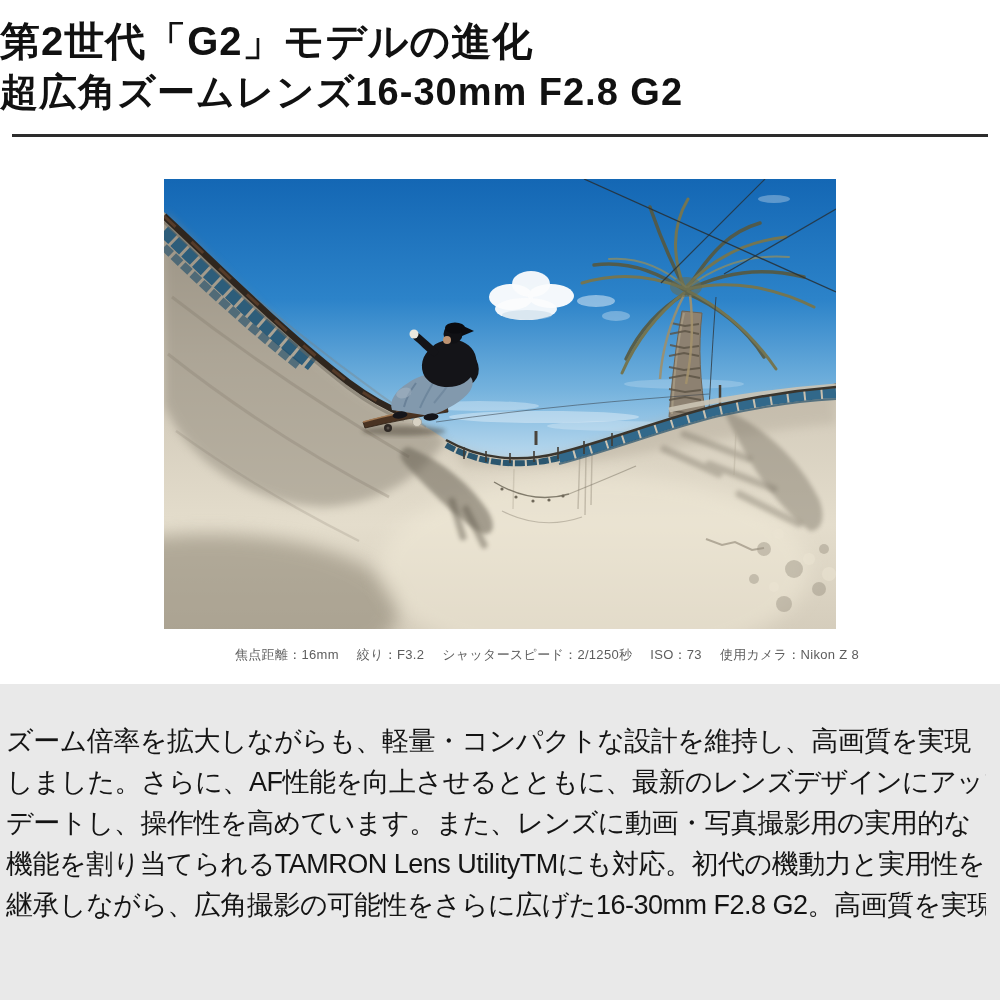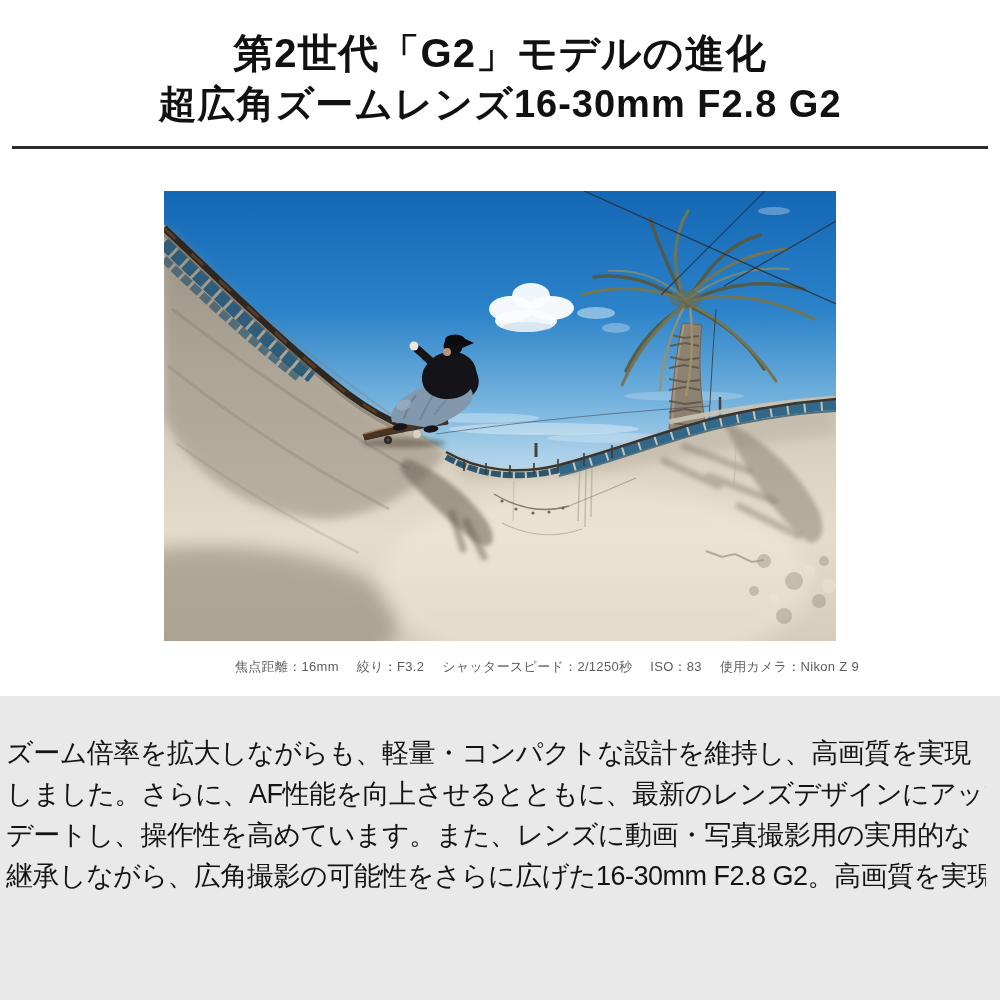--- a/index.html
+++ b/index.html
@@ -7,21 +7,21 @@
     --divider:#2c2c2c; --section-bg:#e9e9e9; --title-text:#111111;
     --body-text:#141414; --caption-text:#5d5d5d; --page-bg:#ffffff;
   }
   *{box-sizing:border-box;}
   html,body{margin:0;padding:0;}
   body{
     width:1000px;height:1000px;overflow:hidden;background:var(--page-bg);
     font-family:"Liberation Sans","DejaVu Sans",sans-serif;
     display:flex;flex-direction:column;
   }
-  .page-title{margin:0;padding-top:28px;text-align:center;font-weight:bold;color:var(--title-text);}
+  .page-title{margin:0;padding-top:16px;font-weight:bold;color:var(--title-text);}
   .title-line1{font-size:40px;line-height:50px;letter-spacing:1px;}
   .title-line2{font-size:38px;line-height:52px;letter-spacing:1px;}
   .title-divider{margin:16px 12px 0 12px;border-top:3px solid var(--divider);height:0;}
   figure.hero{margin:42px auto 0 auto;width:672px;height:450px;}
   figure.hero svg{display:block;}
   .caption{
     margin:17px 0 0 235px;display:flex;gap:18px;align-items:baseline;
     font-size:13px;color:var(--caption-text);letter-spacing:0.3px;white-space:nowrap;
   }
   .desc-section{
@@ -251,22 +251,23 @@
       <path d="M297,146 L310,152 L298,157 Z" fill="#0b0b0f"></path>
       <circle cx="283" cy="161" r="4" fill="#bd9372"></circle>
     </g>
   </svg>
 </figure>
 
 <div class="caption">
   <span>焦点距離：16mm</span>
   <span>絞り：F3.2</span>
   <span>シャッタースピード：2/1250秒</span>
-  <span>ISO：83</span>
-  <span>使用カメラ：Nikon Z 9</span>
+  <span>ISO：73</span>
+  <span>使用カメラ：Nikon Z 8</span>
 </div>
 
 <section class="desc-section">
   <div class="desc-line">ズーム倍率を拡大しながらも、軽量・コンパクトな設計を維持し、高画質を実現</div>
   <div class="desc-line">しました。さらに、AF性能を向上させるとともに、最新のレンズデザインにアップ</div>
   <div class="desc-line">デートし、操作性を高めています。また、レンズに動画・写真撮影用の実用的な</div>
+  <div class="desc-line">機能を割り当てられるTAMRON Lens UtilityTMにも対応。初代の機動力と実用性を</div>
   <div class="desc-line">継承しながら、広角撮影の可能性をさらに広げた16-30mm F2.8 G2。高画質を実現</div>
 </section>
 
 </body></html>

